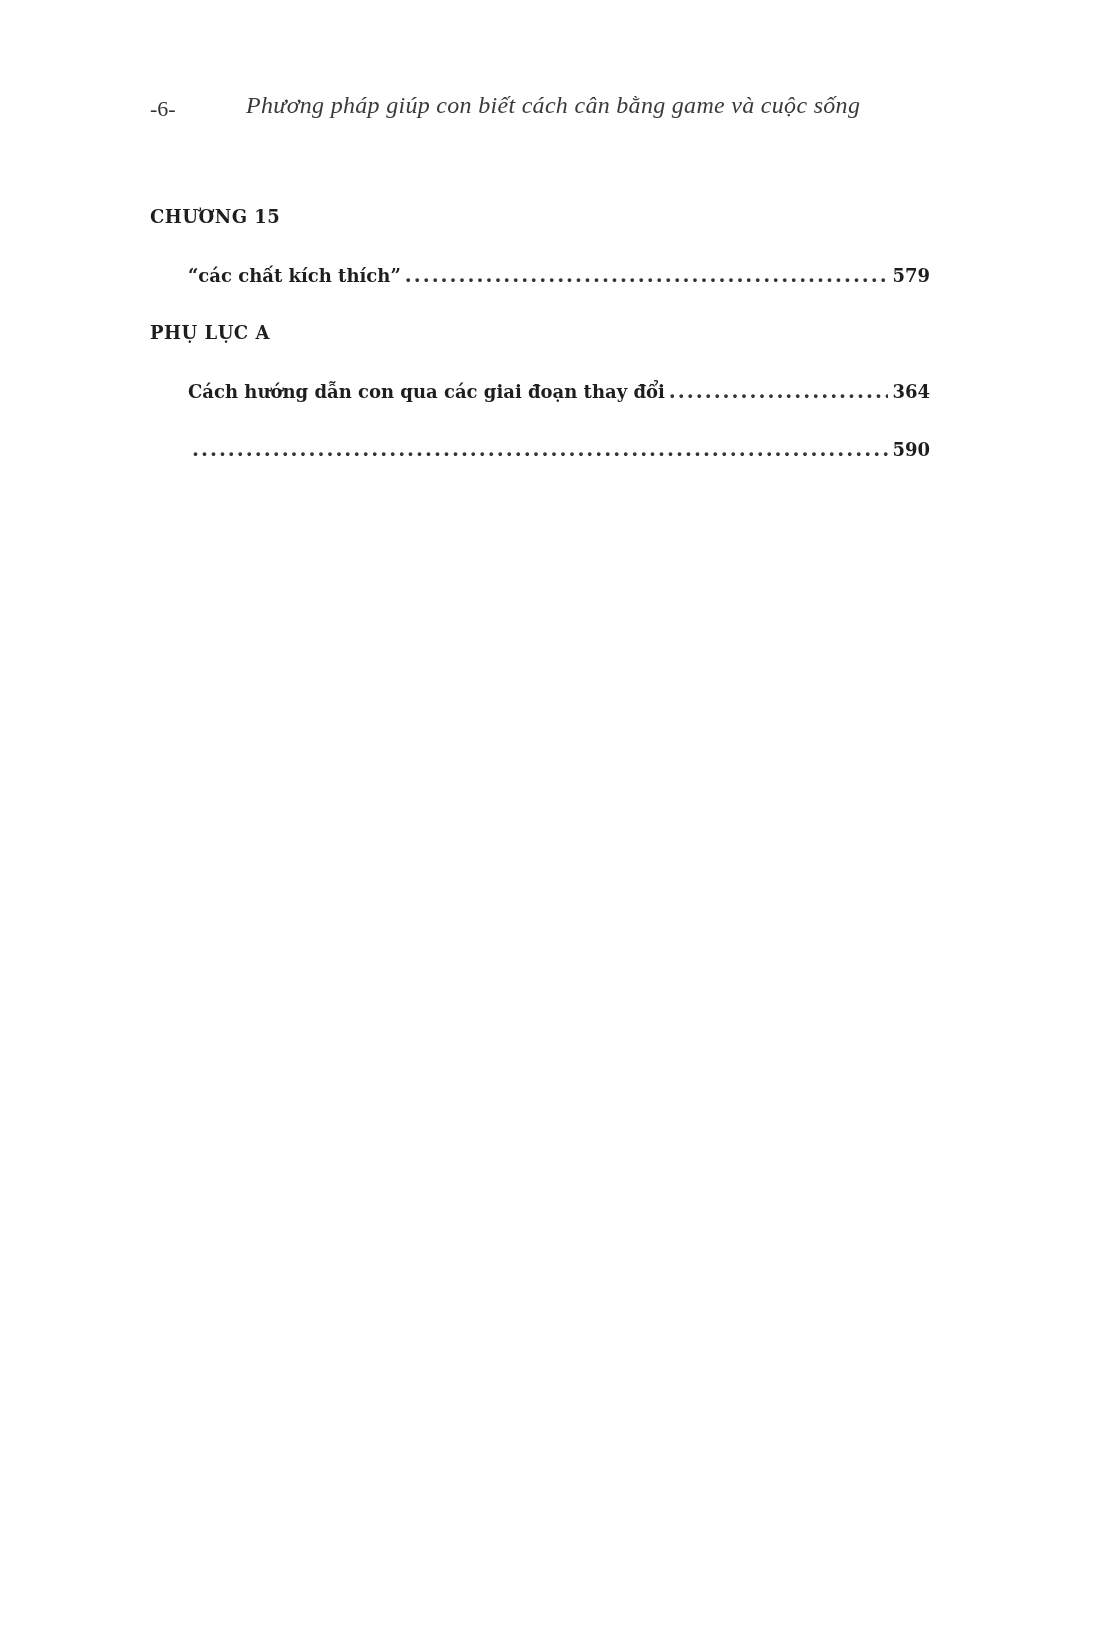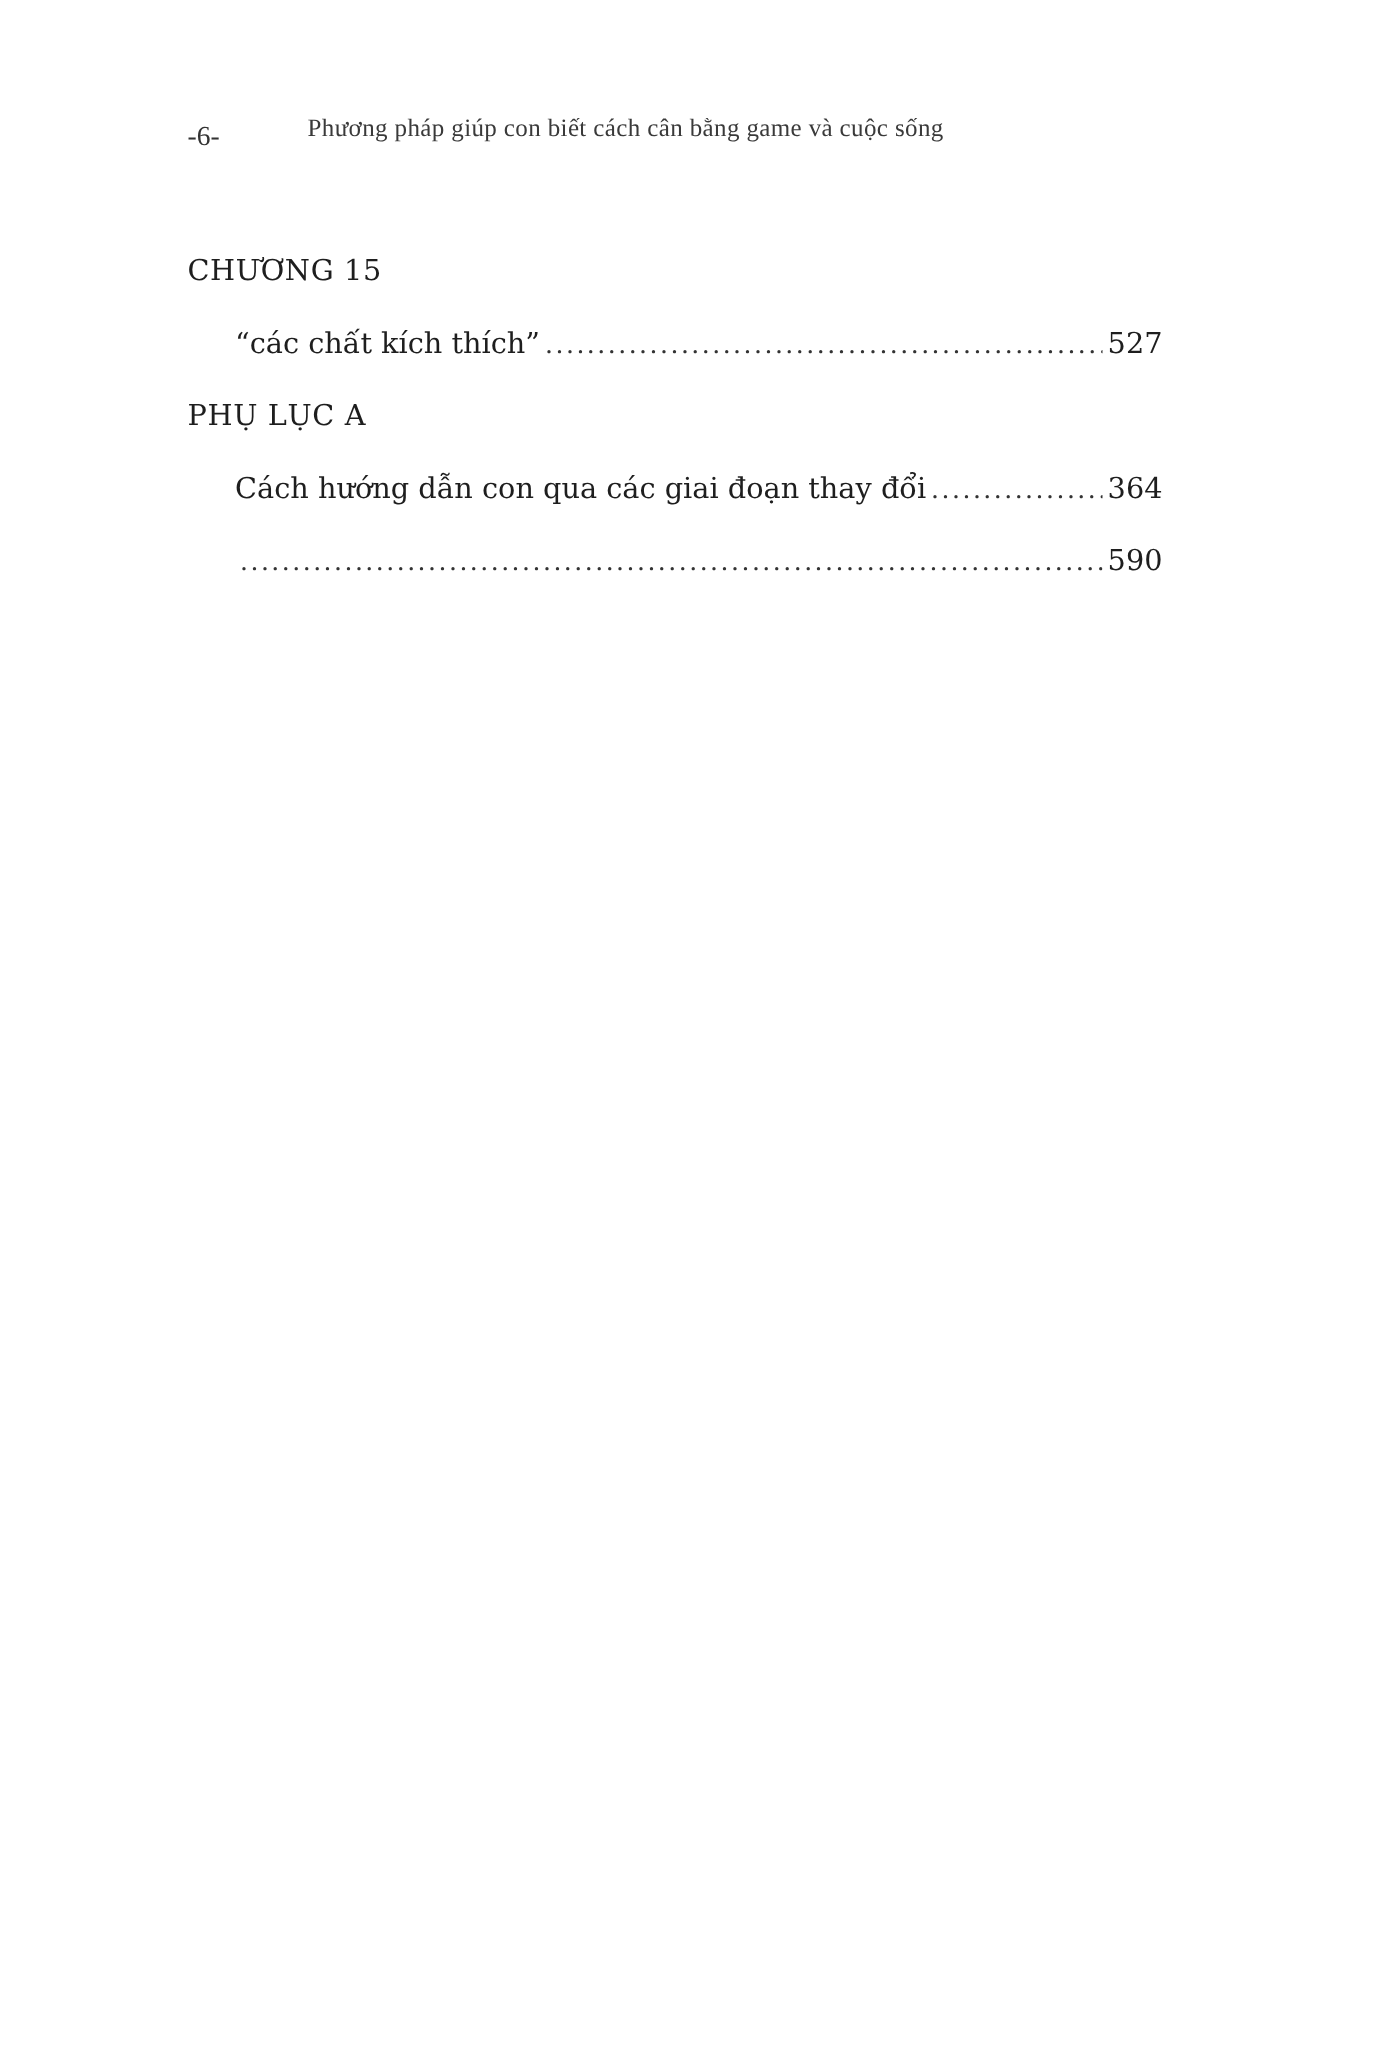--- a/index.html
+++ b/index.html
@@ -28,36 +28,38 @@
       top: 4px;
       font-family: "Liberation Serif", serif;
       font-size: 22px;
       color: #333;
     }
     .running-title {
       position: absolute;
       left: 96px;
       top: 0;
       font-family: "Liberation Serif", serif;
-      font-size: 20px;
+      font-style: italic;
+      font-size: 24px;
       color: #3a3a3a;
       letter-spacing: 0.3px;
     }
     .toc {
       position: absolute;
       top: 188px;
       left: 150px;
       width: 780px;
     }
     .toc-line {
       position: relative;
       height: 58px;
       line-height: 58px;
-      font-size: 23px;
+      font-size: 18px;
       white-space: nowrap;
+      font-weight: bold;
     }
     .toc-line.indent {
       padding-left: 38px;
     }
     .toc-line.leader {
       display: flex;
       align-items: baseline;
       justify-content: center;
     }
     .toc-line.leader .label {
@@ -90,21 +92,21 @@
 </div>
 
 <div class="toc">
   <div class="toc-line heading">
     <span>CHƯƠNG 15</span>
   </div>
 
   <div class="toc-line indent leader">
     <span class="label">“các chất kích thích”</span>
     <span class="dots"></span>
-    <span class="page">527</span>
+    <span class="page">579</span>
   </div>
 
   <div class="toc-line heading">
     <span>PHỤ LỤC A</span>
   </div>
   <div class="toc-line indent leader">
     <span class="label">Cách hướng dẫn con qua các giai đoạn thay đổi</span>
     <span class="dots"></span>
     <span class="page">364</span>
   </div>

